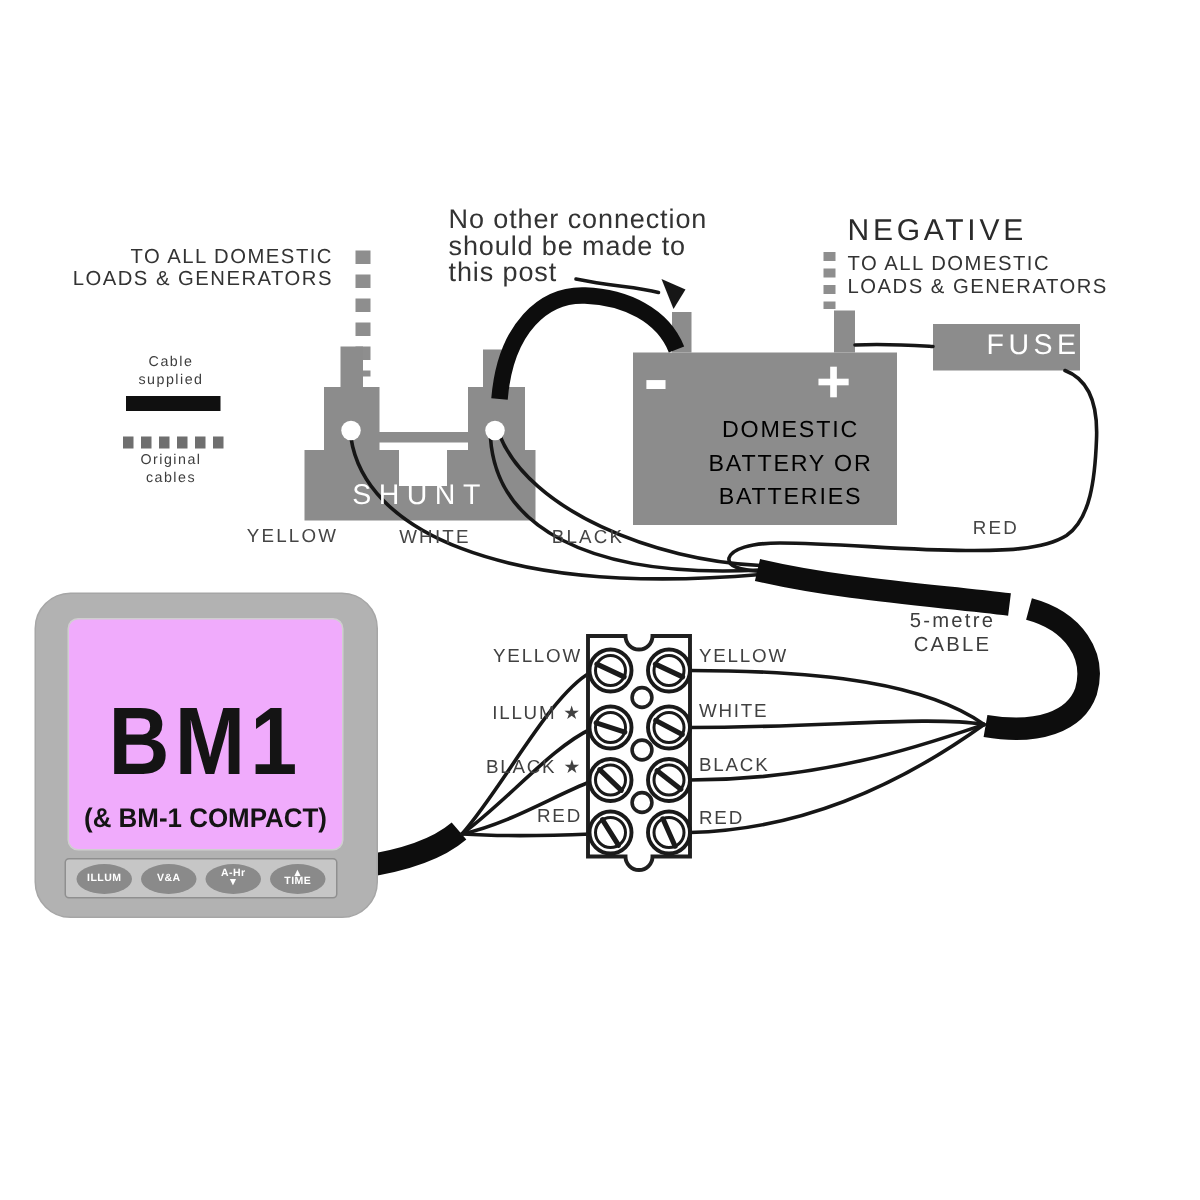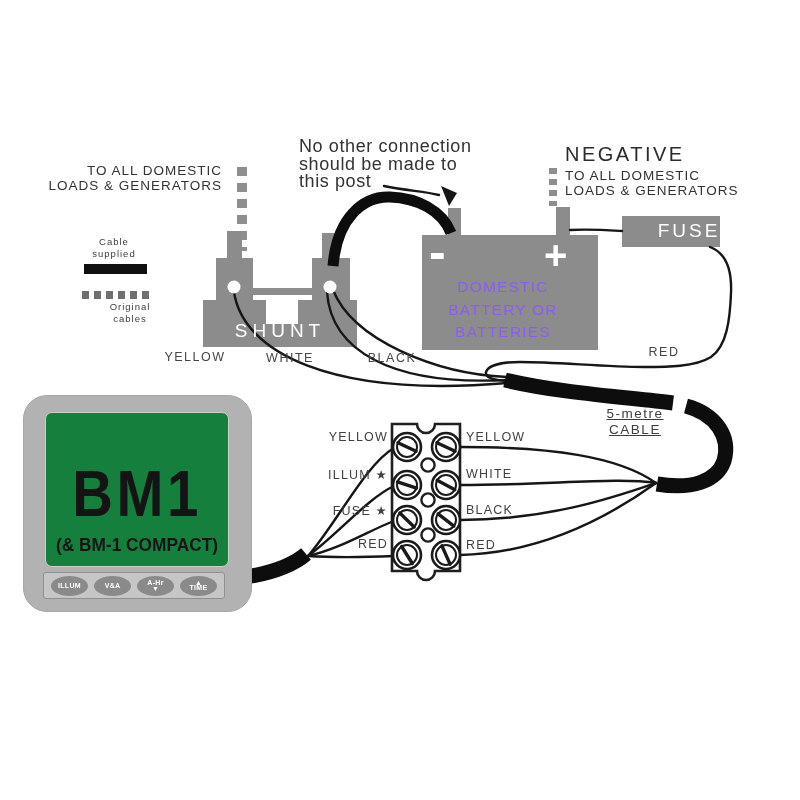--- a/index.html
+++ b/index.html
@@ -12,49 +12,49 @@
   
   .blk-title{font-size:20px;letter-spacing:2.5px;color:#2b2b2b;line-height:22px;}
   .blk-sub{font-size:13.5px;letter-spacing:1px;color:#333;line-height:15px;margin-top:3px;}
   #neg-block{left:18px;top:160px;width:204px;text-align:right;}
   #pos-block{left:565px;top:143px;text-align:left;}
   #post-note{left:299px;top:138px;font-size:18px;line-height:17.5px;letter-spacing:.6px;color:#333;}
 
   
   .legend-txt{font-size:9.5px;line-height:11.5px;letter-spacing:1px;color:#3d3d3d;text-align:center;width:80px;}
   #legend-supplied{left:74px;top:236px;}
-  #legend-original{left:90px;top:301px;}
+  #legend-original{left:74px;top:301px;}
 
   
   #shunt-label{left:203px;top:320px;width:154px;text-align:center;font-size:19px;letter-spacing:5px;color:#fff;}
   .wirelbl{font-size:12.5px;letter-spacing:1.5px;color:#454545;text-align:center;width:78px;}
   #wl-yellow{left:156px;top:350px;}
   #wl-white{left:251px;top:351px;}
   #wl-black{left:353px;top:351px;}
   #wl-red{left:625px;top:345px;}
   #bat-minus{left:429px;top:227px;font-size:50px;font-weight:bold;color:#fff;line-height:50px;}
   #bat-plus{left:544px;top:235px;font-size:40px;font-weight:bold;color:#fff;line-height:40px;}
-  #bat-label{left:397px;top:276px;width:212px;text-align:center;font-size:15.5px;line-height:22.5px;
-             letter-spacing:1.2px;color:#8b5cf6;}
+  #bat-label{left:421px;top:276px;width:212px;text-align:center;font-size:15.5px;line-height:22.5px;
+             letter-spacing:1.2px;color:#000000;}
   #fuse-label{left:622px;top:220px;width:84px;text-align:center;font-size:19px;letter-spacing:3px;color:#fff;margin-left:25px;}
   #cable-label{left:592px;top:406px;width:86px;text-align:center;font-size:13.5px;line-height:16px;
-               letter-spacing:1.5px;color:#3d3d3d;text-decoration:underline;}
+               letter-spacing:1.5px;color:#3d3d3d;}
 
   
   .tbl{left:286px;width:102px;text-align:right;font-size:12.5px;letter-spacing:1.2px;color:#414141;}
   .tbr{left:466px;width:110px;text-align:left;font-size:12.5px;letter-spacing:1.2px;color:#414141;}
 
   
   #footnote{left:361px;top:587px;font-size:13px;line-height:17px;letter-spacing:.8px;color:#3a3a3a;}
   #footnote .fl2{margin-left:14px;}
 
   
   #device{left:23px;top:395px;width:227px;height:215px;background:#b2b2b2;border:1px solid #a6a6a6;
           border-radius:24px;}
-  #screen{position:absolute;left:21px;top:16px;width:182px;height:153px;background:#15803d;
+  #screen{position:absolute;left:21px;top:16px;width:182px;height:153px;background:#f0abfc;
           border:1px solid #cfcfcf;border-radius:7px;}
   #model{position:absolute;top:44px;left:0;right:0;text-align:center;font-size:64px;font-weight:600;
          letter-spacing:4px;color:#141414;transform:scaleX(.88);}
   #variant{position:absolute;bottom:10px;left:0;right:0;text-align:center;font-size:18px;font-weight:bold;
            color:#141414;transform:scaleX(.96);}
   #btnbar{position:absolute;left:19px;top:176px;width:182px;height:27px;background:#c6c6c6;
           border:1px solid #8f8f8f;border-radius:3px;display:flex;align-items:center;
           justify-content:space-around;padding:0 4px;box-sizing:border-box;}
   .btn{width:37px;height:20px;background:#8a8a8a;border-radius:50%;color:#fff;display:flex;
        flex-direction:column;align-items:center;justify-content:center;font-size:7px;font-weight:bold;
@@ -205,21 +205,21 @@
   <div class="abs" id="bat-plus">+</div>
   <div class="abs pre" id="bat-label">DOMESTIC
 BATTERY OR
 BATTERIES</div>
   <div class="abs" id="fuse-label">FUSE</div>
   <div class="abs pre" id="cable-label">5-metre
 CABLE</div>
 
   <div class="abs tbl" style="top:430px">YELLOW</div>
   <div class="abs tbl" style="top:467px">ILLUM ★</div>
-  <div class="abs tbl" style="top:503px">FUSE ★</div>
+  <div class="abs tbl" style="top:503px">BLACK ★</div>
   <div class="abs tbl" style="top:537px">RED</div>
   <div class="abs tbr" style="top:430px">YELLOW</div>
   <div class="abs tbr" style="top:467px">WHITE</div>
   <div class="abs tbr" style="top:503px">BLACK</div>
   <div class="abs tbr" style="top:538px">RED</div>
 
 
   <div class="abs" id="device">
     <div id="screen">
       <div id="model">BM1</div>

